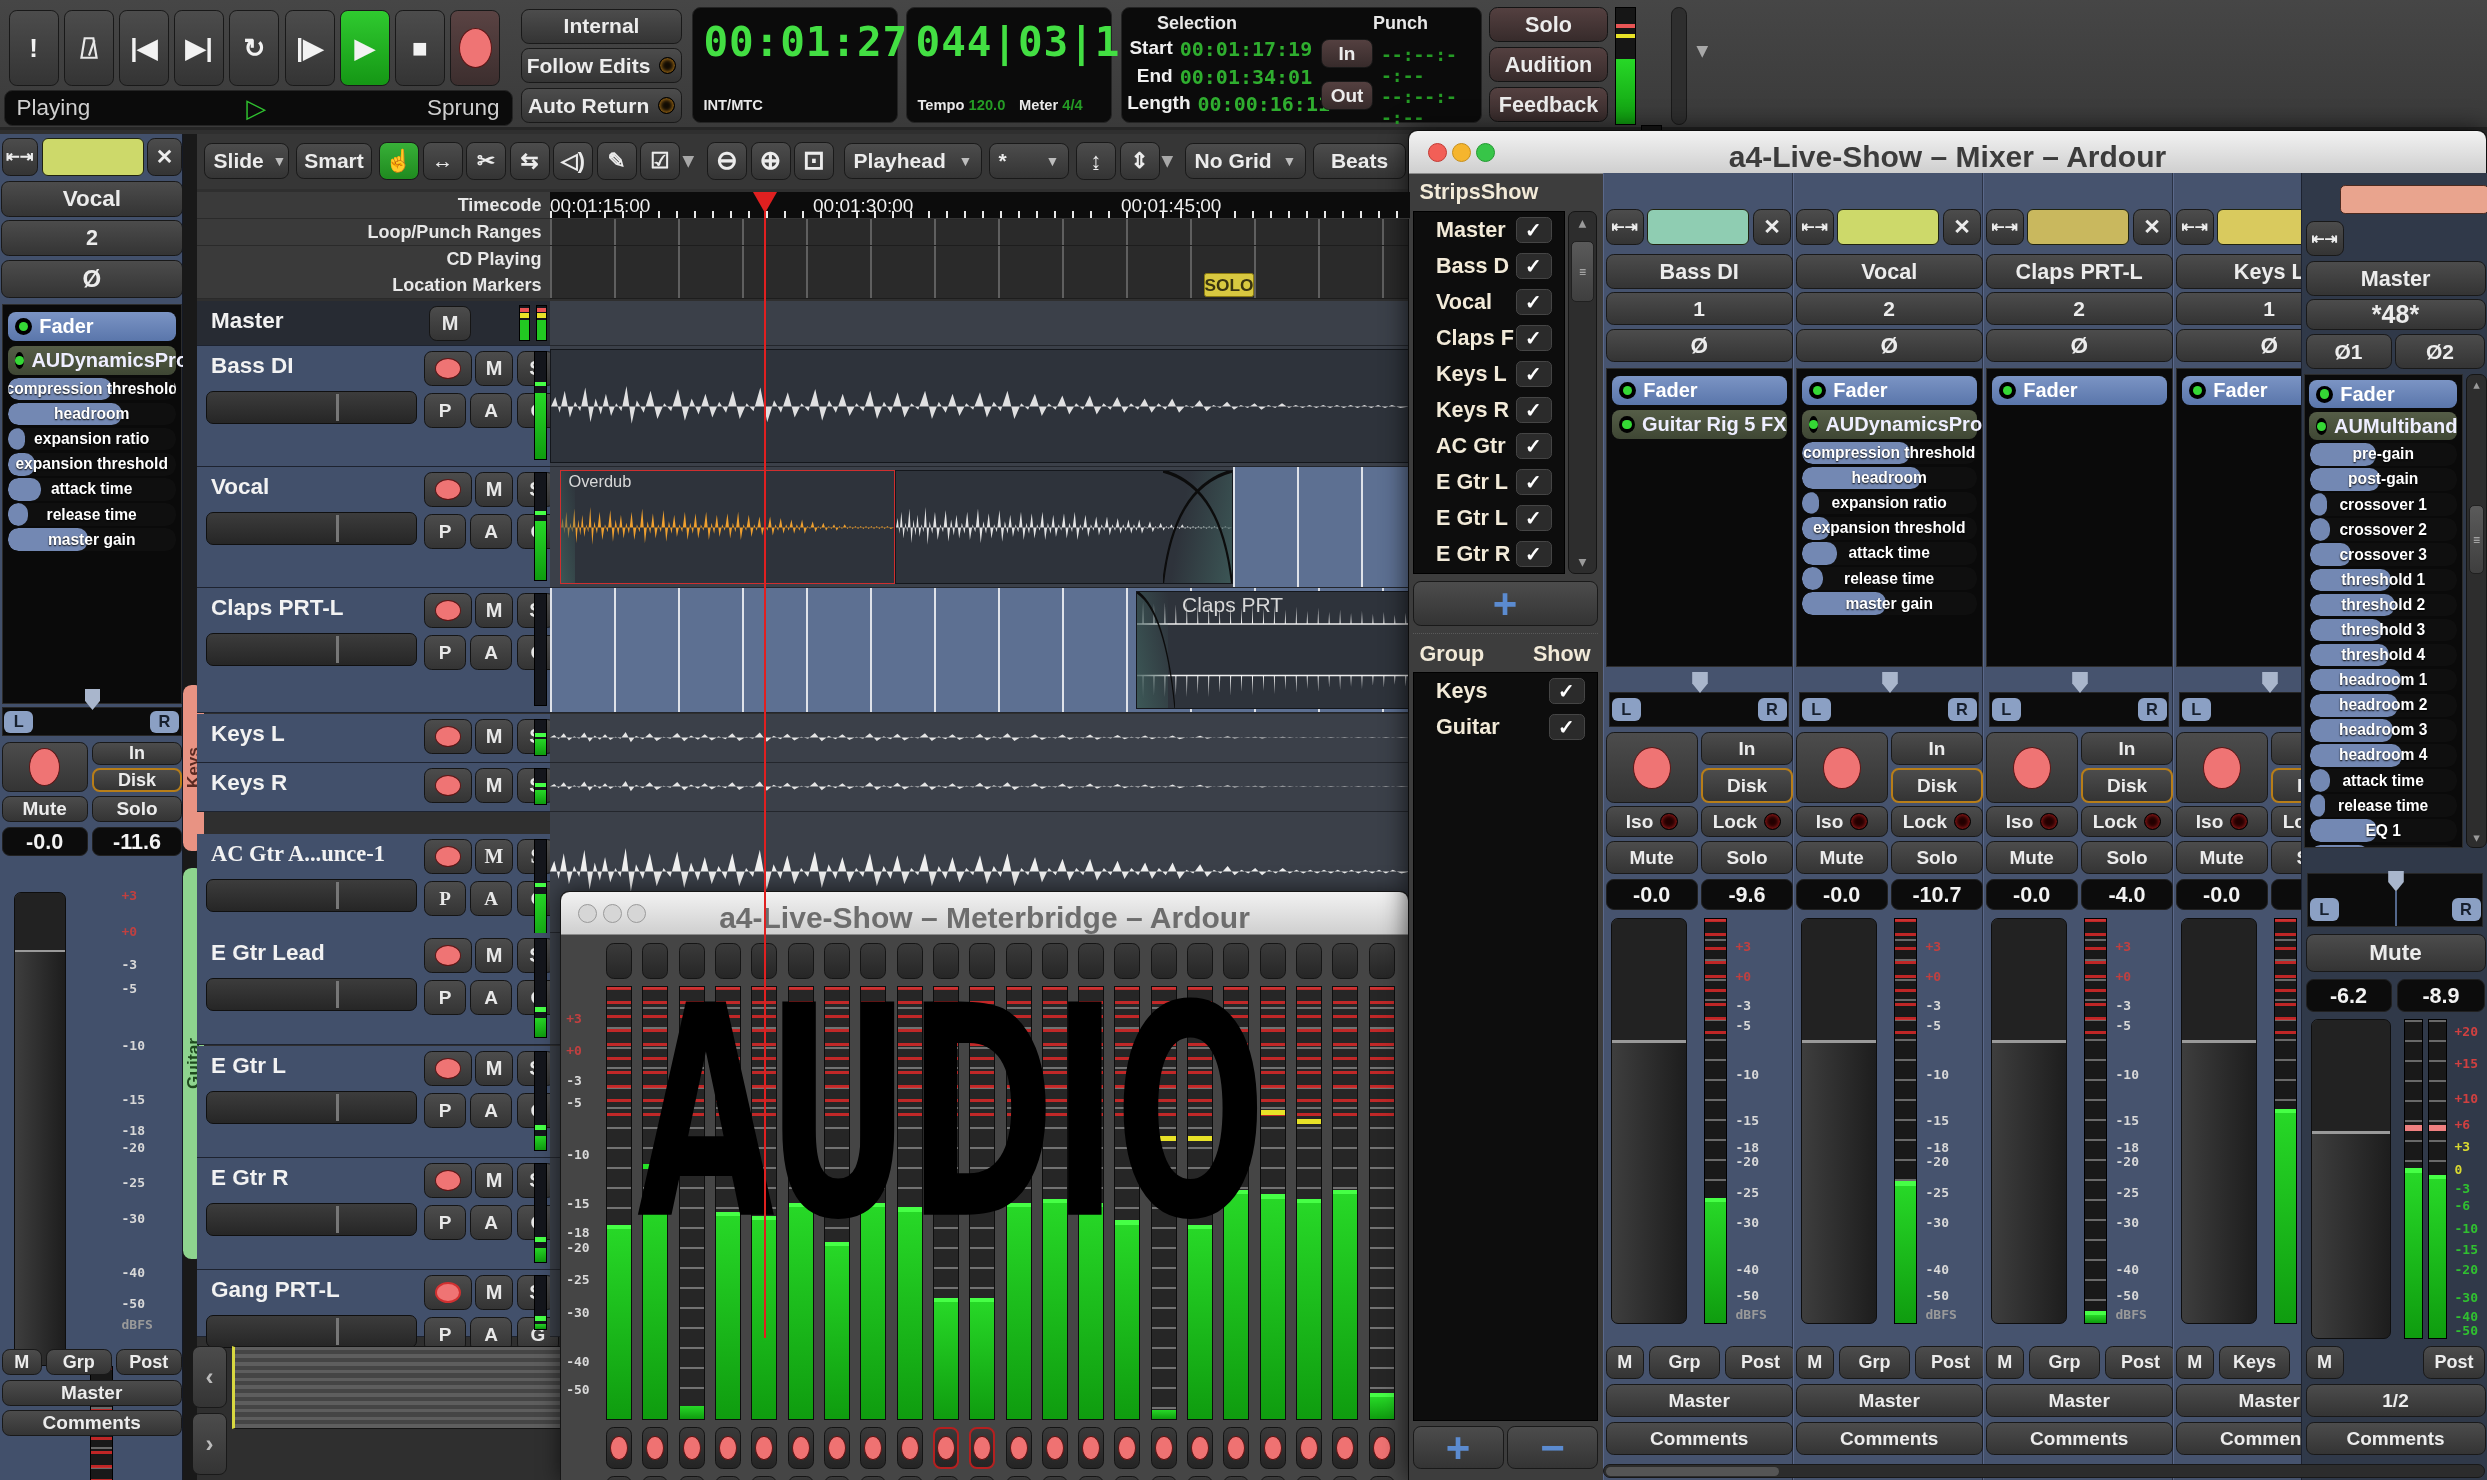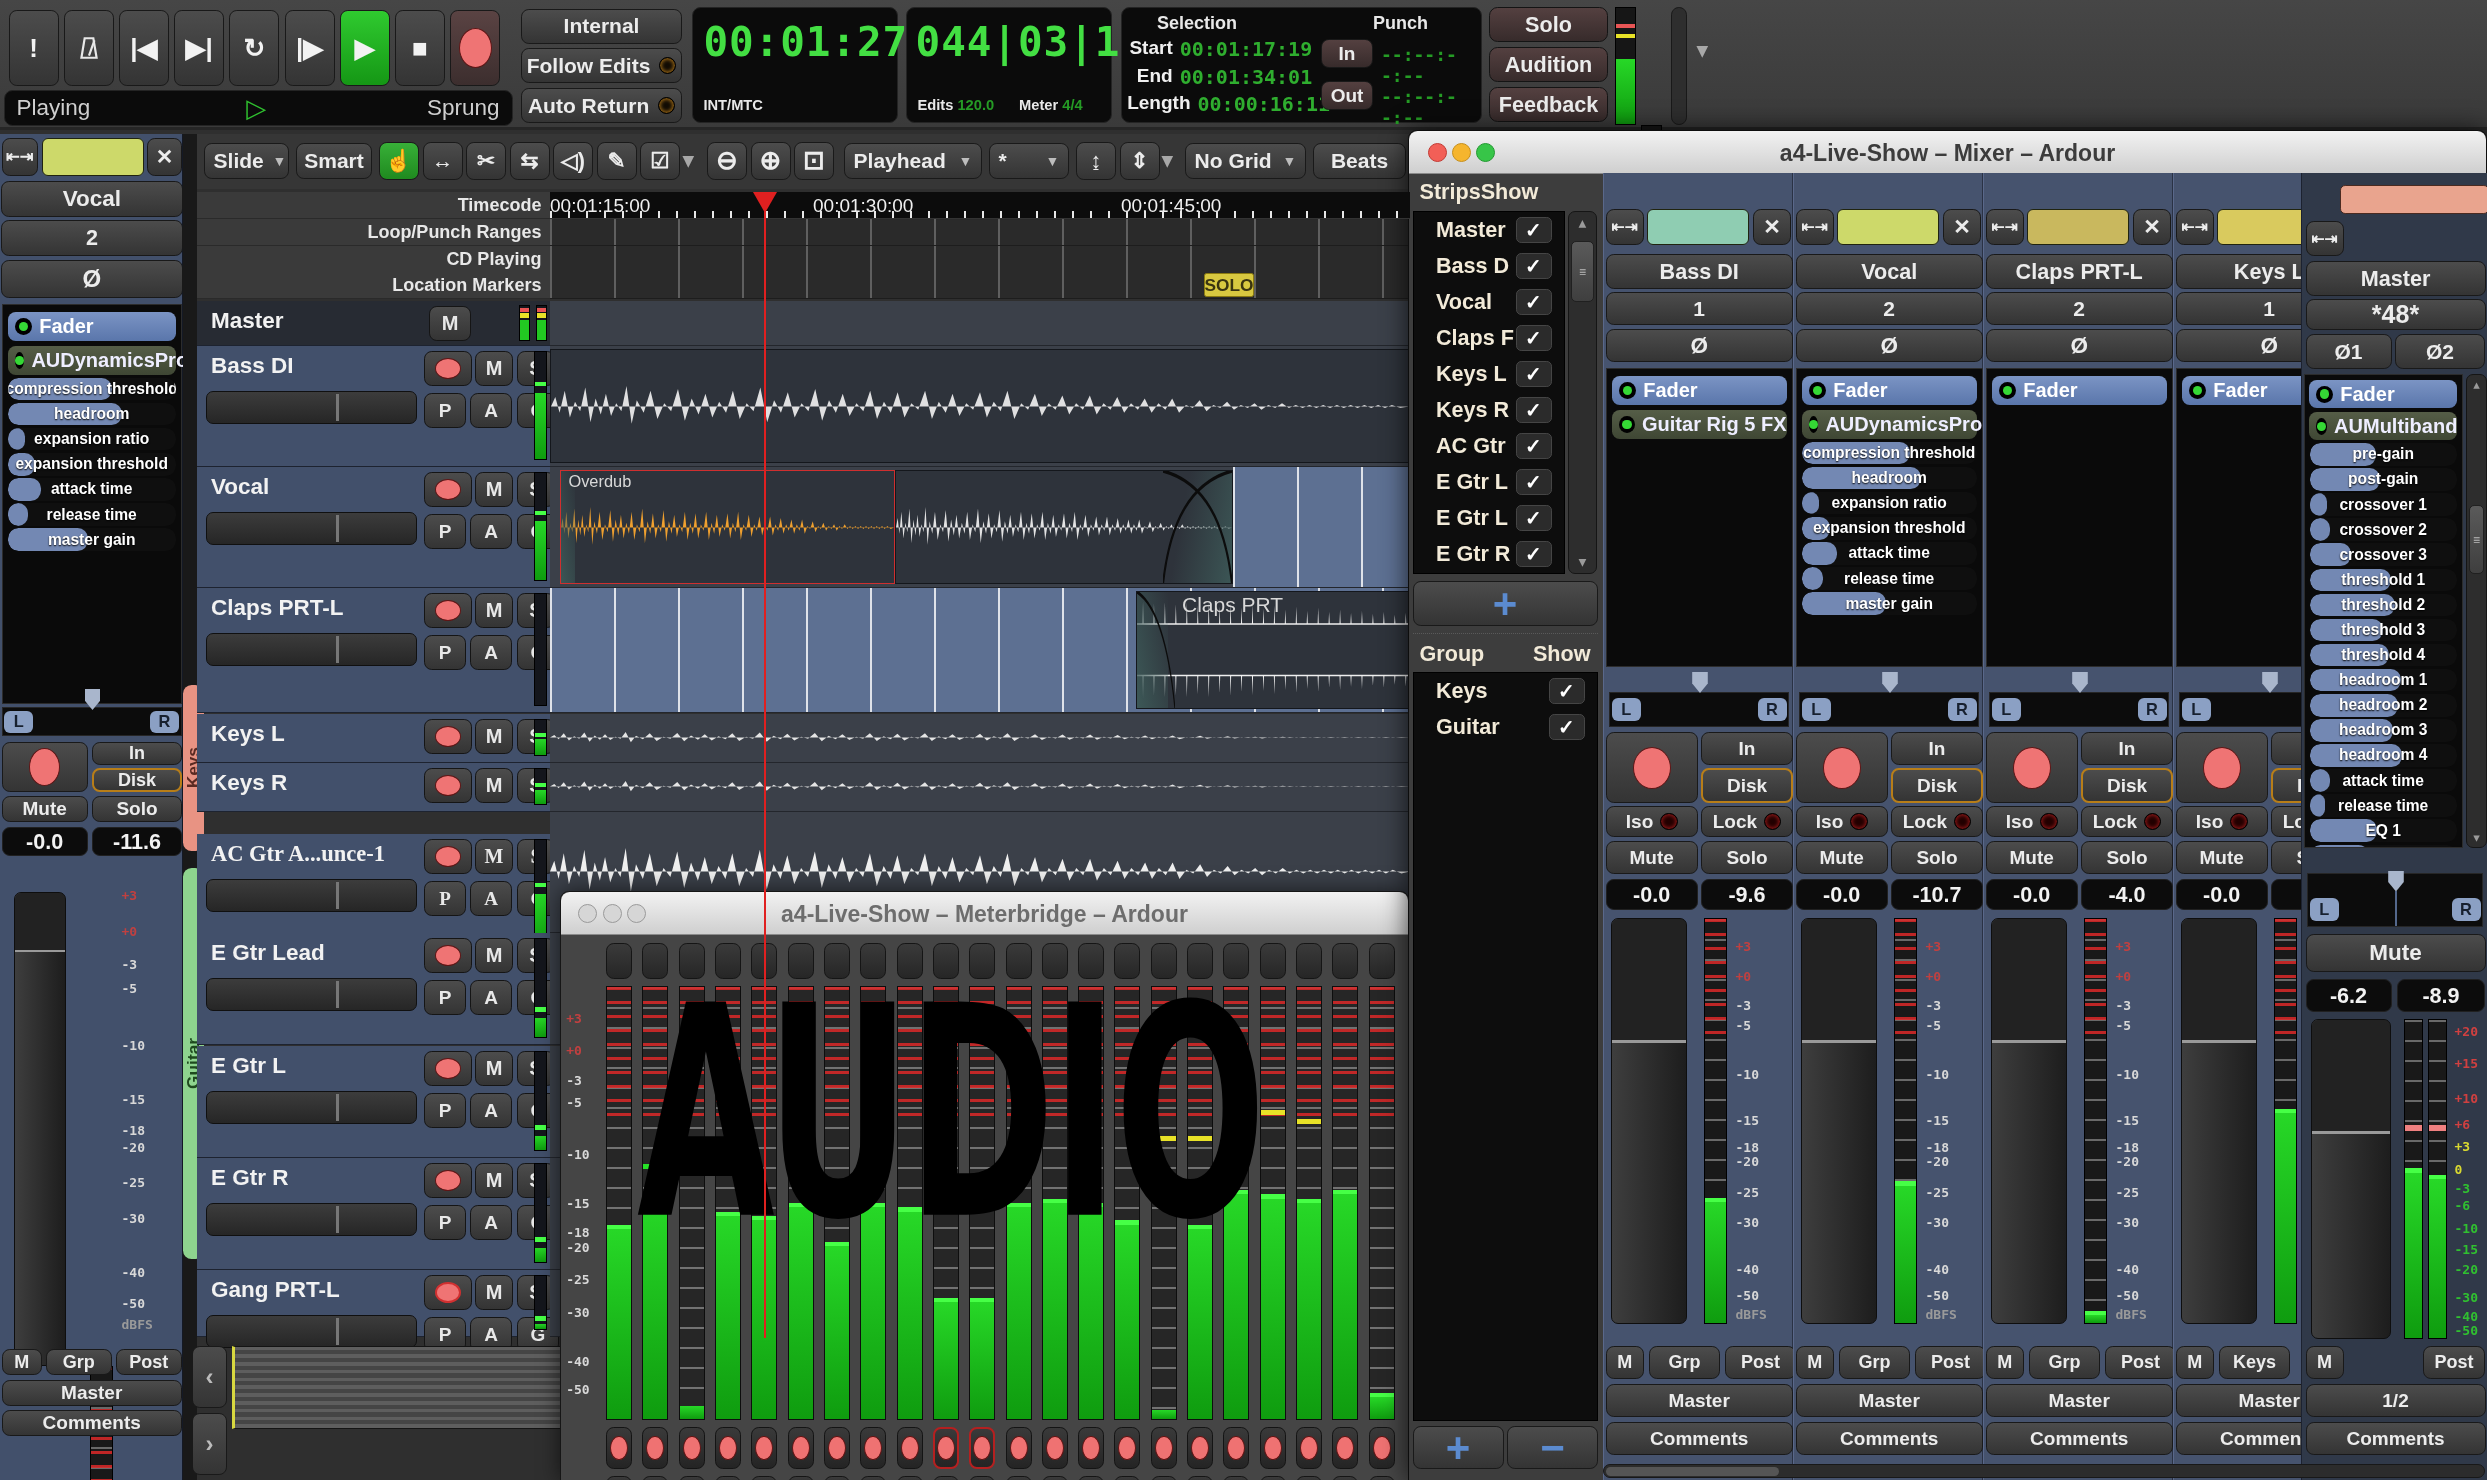--- a/index.html
+++ b/index.html
@@ -64,21 +64,21 @@
   .canvasrow{position:absolute;left:0;width:860px;background:#3b4049;border-bottom:1.7px solid #23262c;overflow:hidden;}
   .bluegrid{background:#5d7092 repeating-linear-gradient(90deg,rgba(255,255,255,.8) 0 1.7px,transparent 1.7px 64px);}
   .region{position:absolute;top:2.6px;bottom:2.6px;background:#2e333b;border:0.9px solid #14171c;}
   .regionlabel{position:absolute;left:7px;top:1.7px;font-size:16.4px;color:#d8d8d8;white-space:nowrap;}
   .wavesvg{position:absolute;left:0;width:100%;}
   .grouptab{position:absolute;left:183px;width:21px;border-radius:8.6px;display:flex;align-items:center;justify-content:center;}
   .grouptab span{writing-mode:vertical-rl;transform:rotate(180deg);font-weight:bold;font-size:17.3px;}
   
   .titlebar{position:absolute;left:0;top:0;right:0;height:43px;background:linear-gradient(#f2f2f2,#cfcfcf);border-bottom:0.9px solid #8a8a8a;border-radius:8.6px 8.6px 0 0;}
   .tlight{position:absolute;top:12px;width:19px;height:19px;border-radius:50%;}
-  .wtitle{position:absolute;left:0;right:0;top:8.6px;text-align:center;font-size:23px;font-weight:bold;}
+  .wtitle{position:absolute;left:0;right:0;top:8.6px;text-align:center;font-size:30px;font-weight:bold;}
   #meterbridge{position:absolute;left:560px;top:891px;width:849px;height:590px;background:#454545;border:0.9px solid #161616;border-radius:8.6px 8.6px 0 0;box-shadow:0 0 21px rgba(0,0,0,.6);}
   .mbbtn{position:absolute;width:26px;height:36px;background:linear-gradient(#3a3a3a,#262626);border:0.9px solid #151515;border-radius:7.8px;}
   .mbmeter{position:absolute;width:26px;background:#262626;border:0.9px solid #0d0d0d;overflow:hidden;}
   .mbticks{position:absolute;inset:0;background:
      repeating-linear-gradient(180deg,rgba(255,255,255,.35) 0 1.7px,transparent 1.7px 20px);}
   .mbticksred{position:absolute;left:0;right:0;top:0;height:31%;background:
      repeating-linear-gradient(180deg,rgba(220,40,40,.85) 0 2.6px,transparent 2.6px 14px);}
   .mbrec{position:absolute;width:26px;height:42px;background:linear-gradient(#3a3a3a,#242424);border:0.9px solid #141414;border-radius:7.8px;display:flex;align-items:center;justify-content:center;}
   .mbrec i{width:17.3px;height:24px;border-radius:50%;background:#ef7272;border:1.7px solid #611414;display:block;}
   .mbrec.armed{border:2.6px solid #b42020;}
@@ -142,21 +142,21 @@
       <span>Auto Return</span>
         <span class="led"></span>
     </div>
     <div class="abs darkbox" style="left:692px;top:7px;width:206px;height:116px;">
       <div class="abs clock-time mono" style="left:10.4px;top:10.4px;">00:01:27:13</div>
       <div class="abs" style="left:10.4px;bottom:8.6px;font-size:14.7px;font-weight:bold;">INT/MTC</div>
     </div>
     <div class="abs darkbox" style="left:906px;top:7px;width:206px;height:116px;">
       <div class="abs clock-time mono" style="left:8.6px;top:10.4px;">044|03|1732</div>
       <div class="abs" style="left:10.4px;bottom:8.6px;font-size:14.7px;font-weight:bold;">
-        <span>Edits</span>
+        <span>Tempo</span>
         <span class="dimgreen">120.0</span>
       </div>
       <div class="abs" style="left:112px;bottom:8.6px;font-size:14.7px;font-weight:bold;">
         <span>Meter</span>
         <span class="dimgreen">4/4</span>
       </div>
     </div>
     <div class="abs darkbox" style="left:1121px;top:7px;width:361px;height:116px;">
       <div class="abs" style="left:35px;top:5.2px;font-size:18px;font-weight:bold;">Selection</div>
       <div class="abs" style="left:251px;top:5.2px;font-size:18px;font-weight:bold;">Punch</div>

